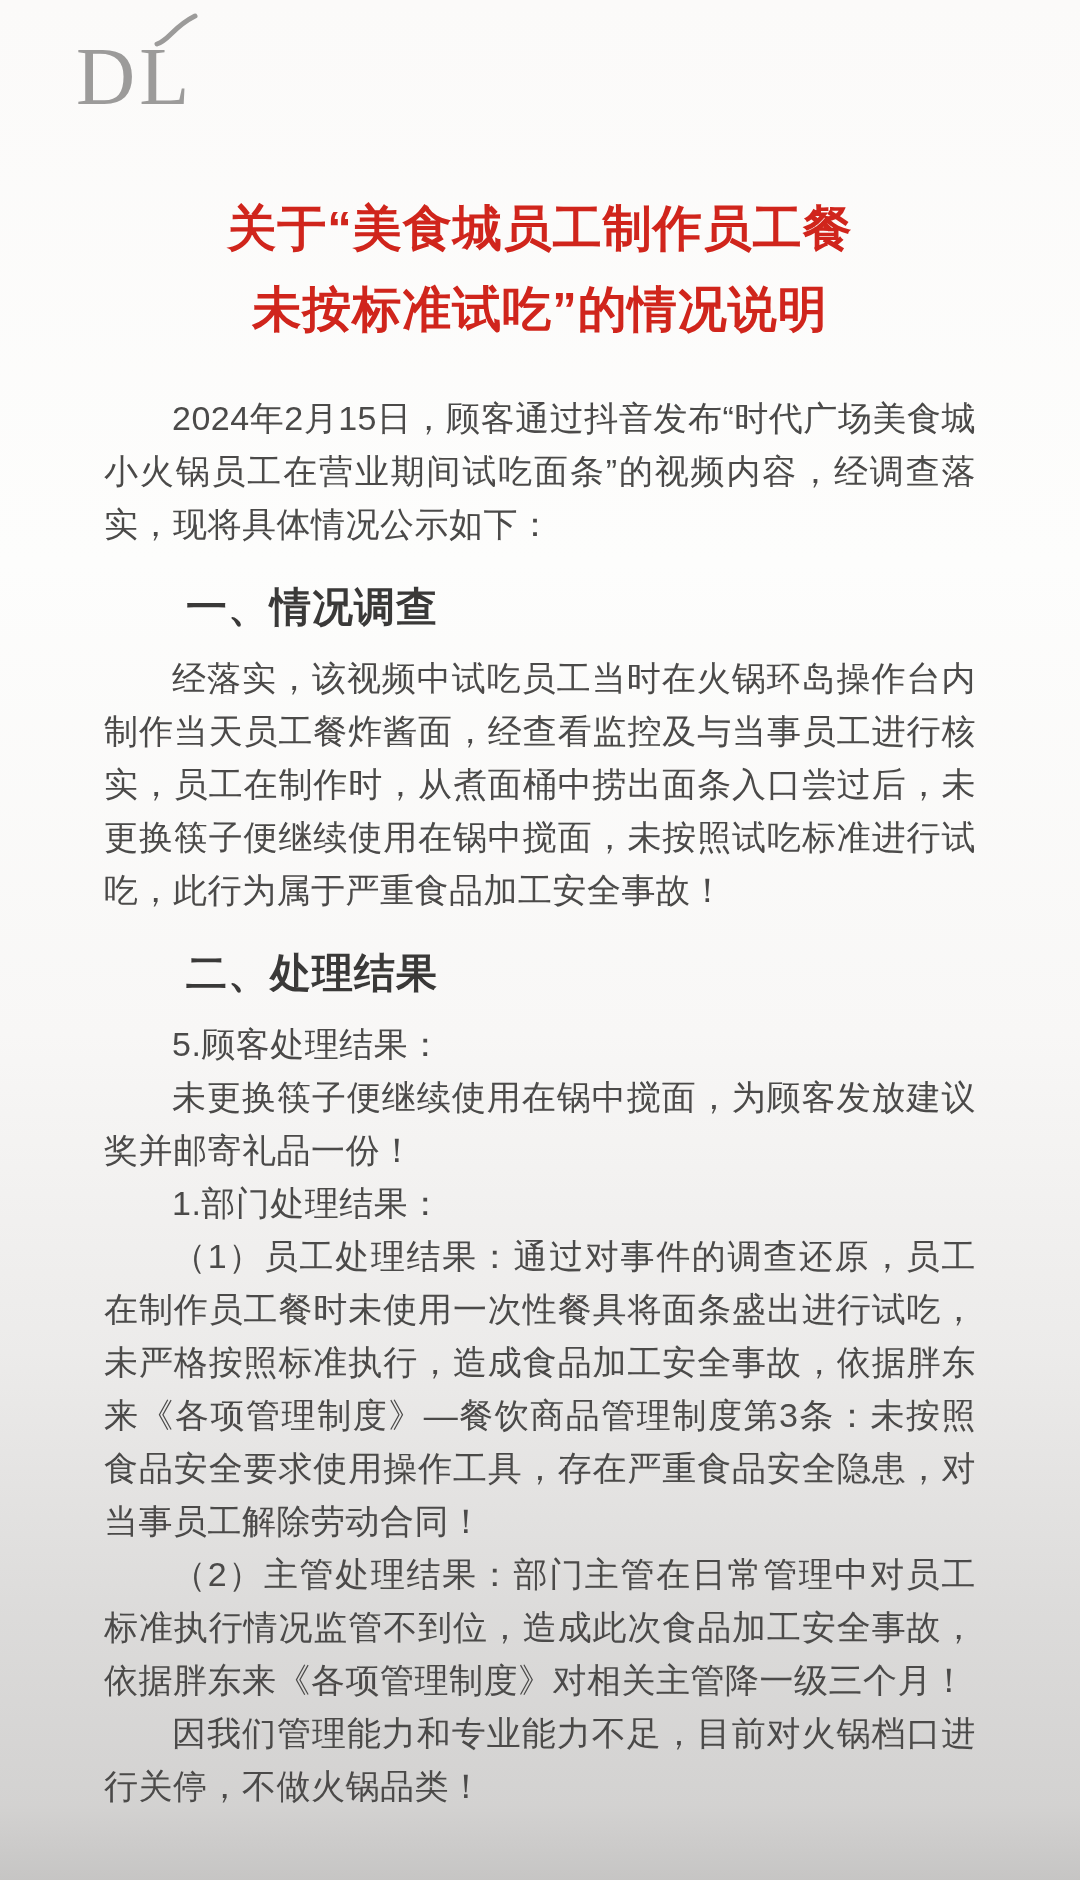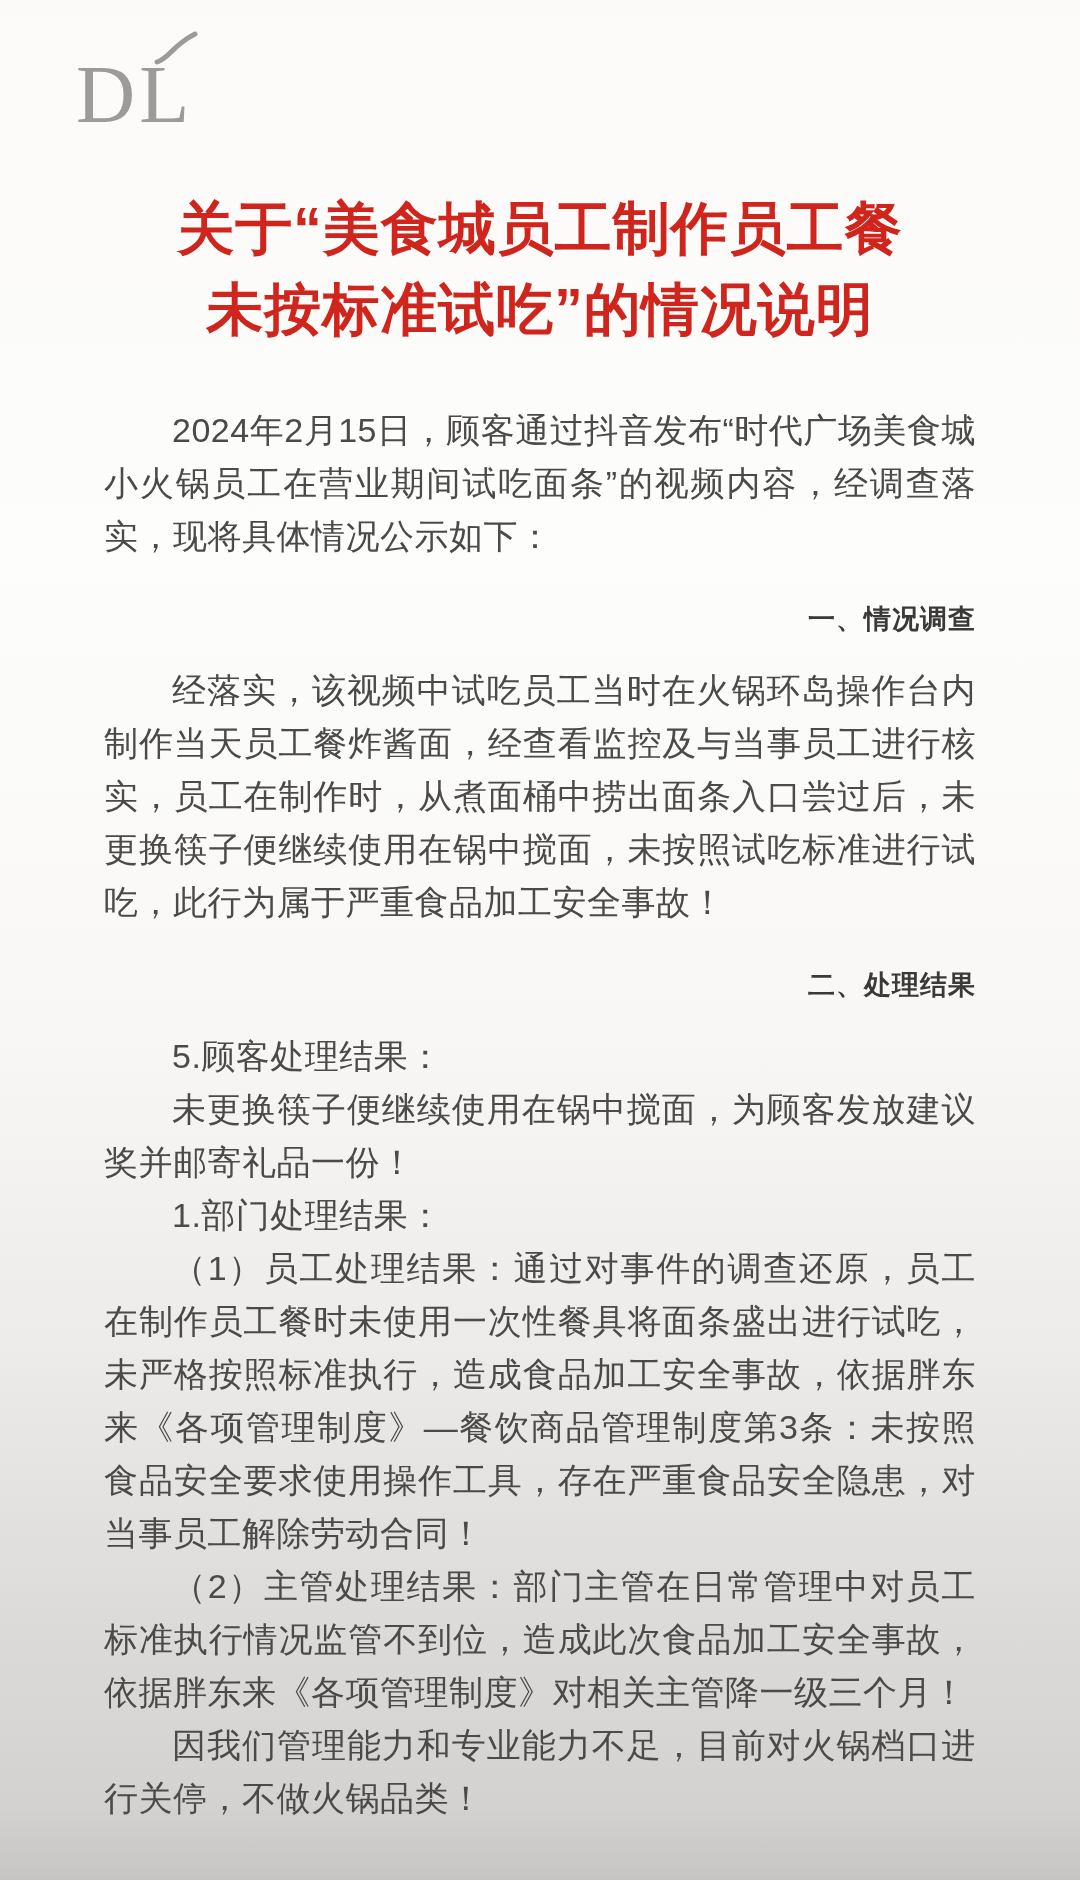--- a/index.html
+++ b/index.html
@@ -25,21 +25,21 @@
     box-sizing: border-box;
   }
   .content {
     position: relative;
     padding: 0 104px;
     box-sizing: border-box;
   }
   
   .logo {
     position: absolute;
-    top: 54px;
+    top: 36px;
     left: 76px;
     color: #9c9b9a;
     font-family: "Liberation Serif", serif;
     font-size: 82px;
     line-height: 1;
     letter-spacing: 4px;
     user-select: none;
   }
   .logo-accent {
     position: absolute;
@@ -47,47 +47,46 @@
     right: -6px;
     width: 46px;
     height: 40px;
   }
   
   .title {
     margin: 0;
     padding-top: 188px;
     text-align: center;
     color: #d0251c;
-    font-size: 57px;
+    font-size: 49px;
     line-height: 81px;
     font-weight: 800;
     letter-spacing: 1px;
   }
   
   .para {
     margin: 0;
     color: #4b4a49;
     font-size: 34px;
     line-height: 53px;
     text-align: justify;
     text-justify: inter-ideograph;
     text-indent: 2em;
     letter-spacing: 0.5px;
   }
-  .intro { margin-top: 54px; }
+  .intro { margin-top: 42px; }
   .sec-heading {
     margin: 0;
     padding: 30px 0 18px 0;
     text-indent: 2em;
     color: #3a3938;
-    font-size: 27px;
+    font-size: 41px;
     line-height: 53px;
     font-weight: 800;
     letter-spacing: 1px;
-    text-align: right;
   }
   
   .footer {
     position: absolute;
     left: 0;
     bottom: 26px;
     width: 100%;
     text-align: center;
     color: #8b8a89;
     font-size: 30px;

